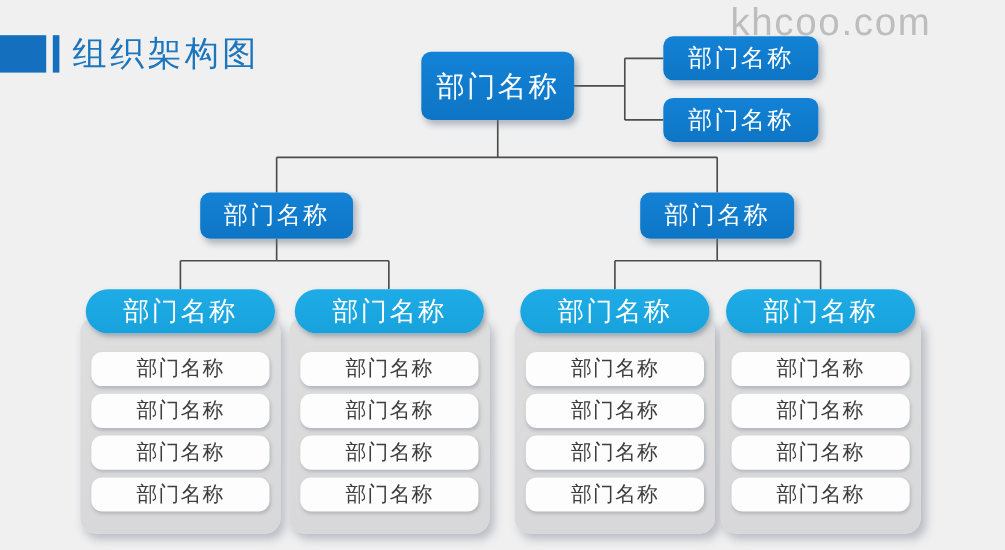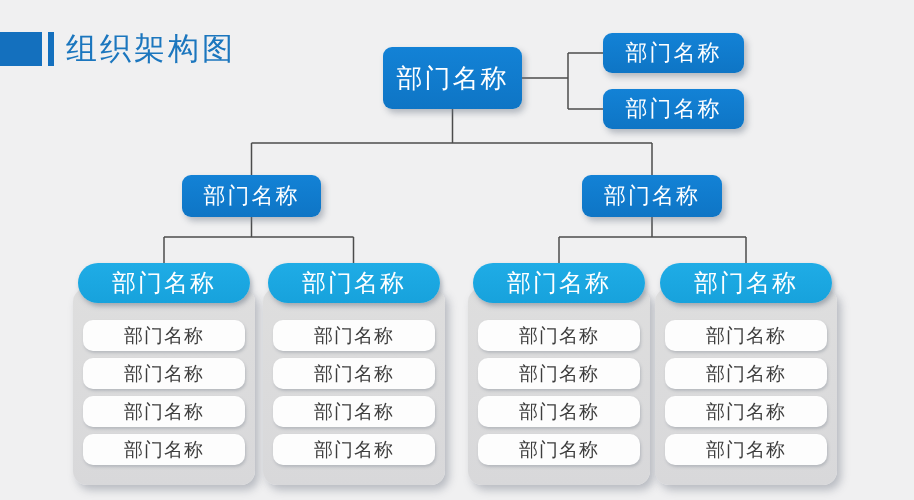--- a/index.html
+++ b/index.html
@@ -123,20 +123,21 @@
 
 <div class="stage">
 
   <svg class="connectors" viewBox="0 0 914 500">
     <path d="M452.5 109 V143 M251.5 143 H652 M251.5 143 V175 M652 143 V175"></path>
     <path d="M521 78 H568 M568 53 V109 M568 53 H603 M568 109 H603"></path>
     <path d="M251.5 217 V237 M164 237 H353.5 M164 237 V263 M353.5 237 V263"></path>
     <path d="M652 217 V237 M559 237 H746 M559 237 V263 M746 237 V263"></path>
   </svg>
 
+  <div class="watermark">khcoo.com</div>
 
   <div class="title-rect"></div>
   <div class="title-bar"></div>
   <h1 class="title-text">组织架构图</h1>
 
   <div class="node root">部门名称</div>
   <div class="node side-a">部门名称</div>
   <div class="node side-b">部门名称</div>
   <div class="node branch-left">部门名称</div>
   <div class="node branch-right">部门名称</div>

